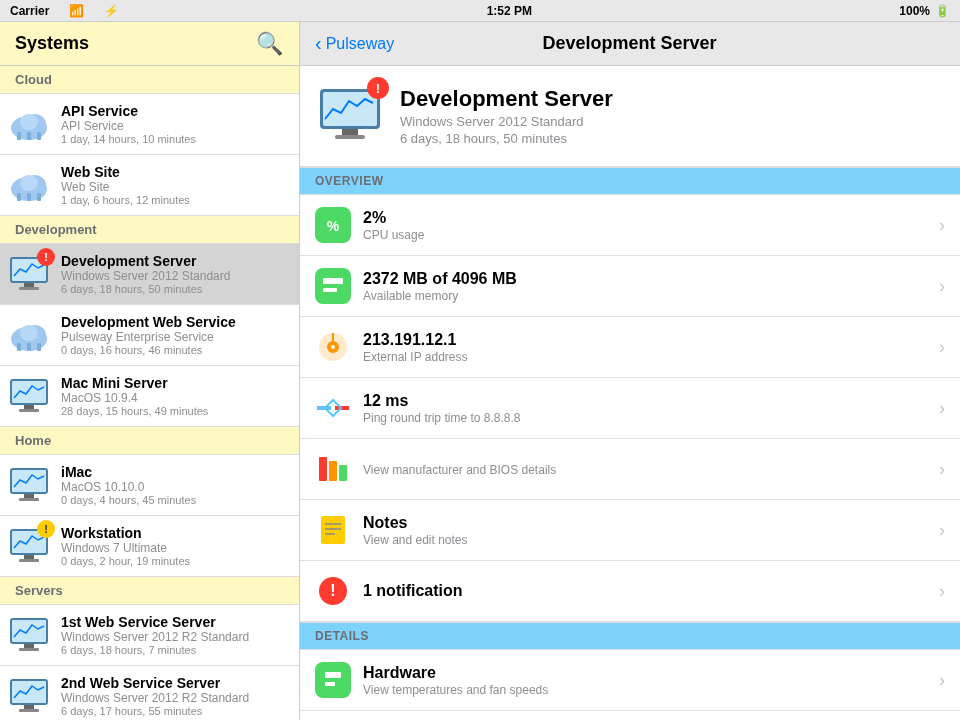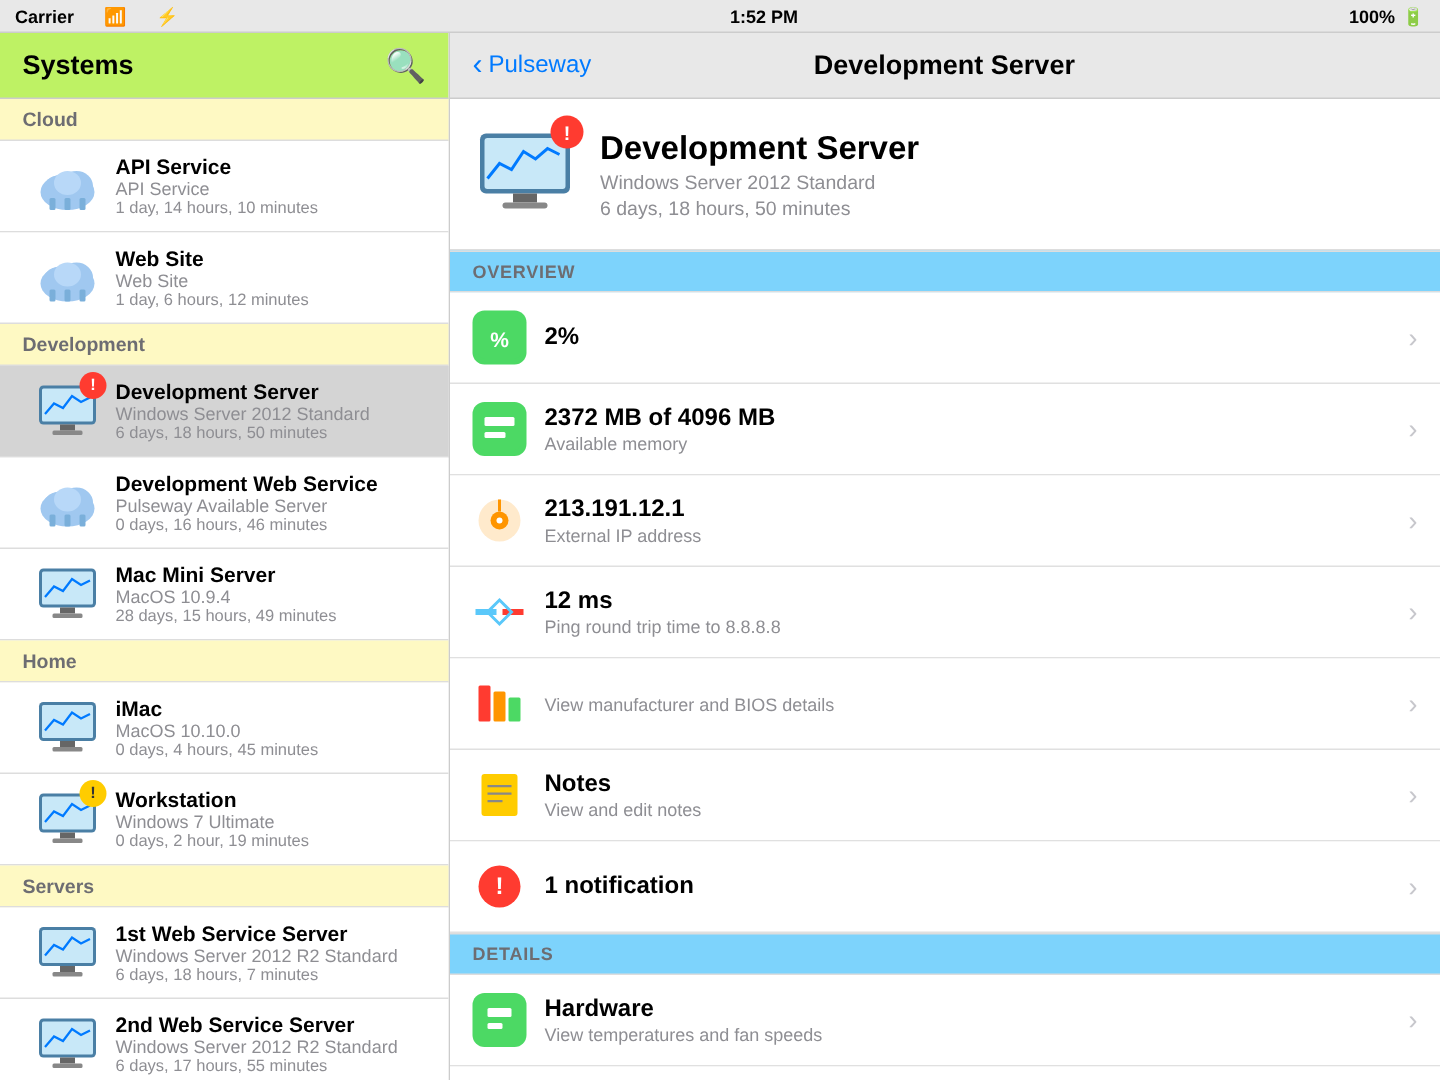--- a/index.html
+++ b/index.html
@@ -18,36 +18,36 @@
     .main-container { display: flex; flex: 1; overflow: hidden; }
 
     
     .left-panel {
       width: 300px; background: #f7f7f7;
       border-right: 1px solid #ccc;
       display: flex; flex-direction: column;
       overflow: hidden;
     }
     .left-header {
-      background: #bef264;
+      background: #fef9c3;
       border-bottom: 1px solid #ccc;
       display: flex; align-items: center; justify-content: space-between;
       padding: 0 15px; height: 44px;
     }
     .search-icon-btn { color: #007aff; font-size: 22px; background: none; border: none; cursor: pointer; }
 
     .left-list { overflow-y: auto; flex: 1; }
     .section-header {
       background: #fef9c3; padding: 6px 15px;
       font-size: 13px; font-weight: 600; color: #6d6d72;
       border-bottom: 1px solid #ddd;
     }
     .list-item {
       display: flex; align-items: center;
-      padding: 8px 23px;
+      padding: 8px 7px;
       border-bottom: 1px solid #ddd;
       background: #fff;
       cursor: pointer;
       min-height: 60px;
     }
     .list-item.selected { background: #d4d4d4; }
     .list-item .icon-area { width: 44px; height: 44px; margin-right: 10px; position: relative; flex-shrink: 0; }
     .list-item-info { flex: 1; }
     .list-item-name { font-size: 14px; font-weight: 600; color: #000; }
     .list-item-sub { font-size: 12px; color: #8e8e93; }
@@ -201,21 +201,21 @@
     <ellipse cx="22" cy="26" rx="18" ry="12" fill="#a0c8f0"></ellipse>
     <ellipse cx="16" cy="24" rx="10" ry="9" fill="#a0c8f0"></ellipse>
     <ellipse cx="28" cy="22" rx="11" ry="10" fill="#a0c8f0"></ellipse>
     <ellipse cx="22" cy="20" rx="9" ry="8" fill="#b8d8f8"></ellipse>
     <rect x="10" y="30" width="4" height="8" rx="1" fill="#7aafda"></rect>
     <rect x="20" y="30" width="4" height="8" rx="1" fill="#7aafda"></rect>
     <rect x="30" y="30" width="4" height="8" rx="1" fill="#7aafda"></rect>
   </svg></div>
           <div class="list-item-info">
             <div class="list-item-name">Development Web Service</div>
-            <div class="list-item-sub">Pulseway Available Server</div>
+            <div class="list-item-sub">Pulseway Enterprise Service</div>
             <div class="list-item-time">0 days, 16 hours, 46 minutes</div>
           </div>
         </div>
         <div class="list-item">
           <div class="icon-area"><svg viewBox="0 0 44 44" xmlns="http://www.w3.org/2000/svg" width="44" height="44">
     <rect x="3" y="5" width="38" height="26" rx="3" fill="#4a7fa5"></rect>
     <rect x="5" y="7" width="34" height="22" rx="1" fill="#c8e8f8"></rect>
     <polyline points="7,24 13,17 19,20 25,12 31,16 37,13" stroke="#007aff" stroke-width="1.5" fill="none"></polyline>
     <rect x="17" y="31" width="10" height="4" fill="#666"></rect>
     <rect x="12" y="35" width="20" height="3" rx="1" fill="#888"></rect>
@@ -323,20 +323,21 @@
       <div id="overview-list">
           <div class="detail-row">
     <div class="detail-row-icon icon-cpu">
               <svg viewBox="0 0 36 36" width="36" height="36">
                 <rect x="4" y="4" width="28" height="28" rx="4" fill="#4cd964"></rect>
                 <text x="18" y="24" text-anchor="middle" font-size="14" fill="white" font-weight="bold">%</text>
               </svg>
             </div>
     <div class="detail-row-content">
       <div class="detail-row-title">2%</div>
+      <div class="detail-row-sub">CPU usage</div>
     </div>
     <span class="detail-chevron">›</span>
   </div>
           <div class="detail-row">
     <div class="detail-row-icon icon-memory">
               <svg viewBox="0 0 36 36" width="36" height="36">
                 <rect x="4" y="4" width="28" height="28" rx="4" fill="#4cd964"></rect>
                 <rect x="8" y="10" width="20" height="6" rx="1" fill="white"></rect>
                 <rect x="8" y="20" width="14" height="4" rx="1" fill="white"></rect>
               </svg>

